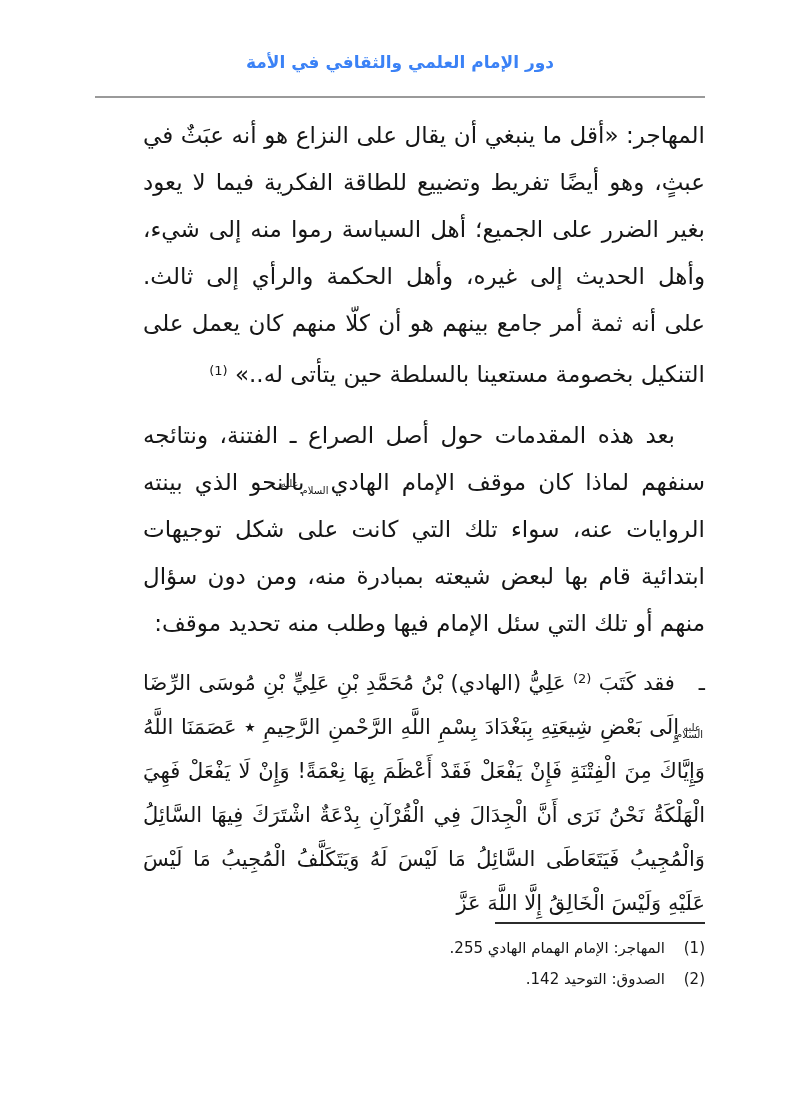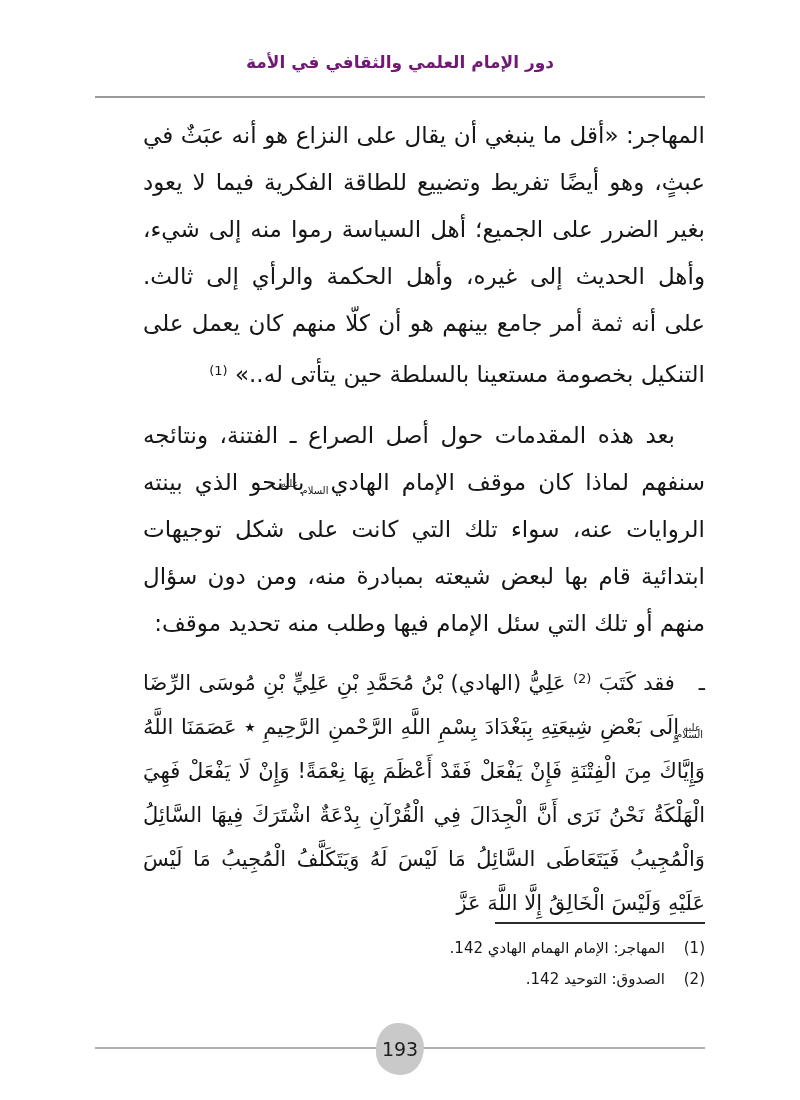--- a/index.html
+++ b/index.html
@@ -22,21 +22,21 @@
     position: absolute;
     top: 52px;
     left: 95px;
     right: 95px;
     text-align: center;
   }
   .page-header .title {
     font-size: 17px;
     font-weight: bold;
     letter-spacing: 0;
-    color: #701a75;
+    color: #3b82f6;
   }
   .header-rule {
     position: absolute;
     top: 96px;
     left: 95px;
     right: 95px;
     height: 0;
     border-top: 2px solid #9a9a9a;
   }
 
@@ -156,29 +156,23 @@
 
     <p class="para hadith"><span class="list-dash">ـ</span><span>فقد كَتَبَ</span> <sup class="fn-ref">(2)</sup> <span>عَلِيُّ (الهادي) بْنُ مُحَمَّدِ بْنِ عَلِيٍّ بْنِ مُوسَى الرِّضَا</span><span class="honorific">عليه السلام</span><span>إِلَى بَعْضِ شِيعَتِهِ بِبَغْدَادَ بِسْمِ اللَّهِ الرَّحْمنِ الرَّحِيمِ ٭ عَصَمَنَا اللَّهُ وَإِيَّاكَ مِنَ الْفِتْنَةِ فَإِنْ يَفْعَلْ فَقَدْ أَعْظَمَ بِهَا نِعْمَةً! وَإِنْ لَا يَفْعَلْ فَهِيَ الْهَلْكَةُ نَحْنُ نَرَى أَنَّ الْجِدَالَ فِي الْقُرْآنِ بِدْعَةٌ اشْتَرَكَ فِيهَا السَّائِلُ وَالْمُجِيبُ فَيَتَعَاطَى السَّائِلُ مَا لَيْسَ لَهُ وَيَتَكَلَّفُ الْمُجِيبُ مَا لَيْسَ عَلَيْهِ وَلَيْسَ الْخَالِقُ إِلَّا اللَّهَ عَزَّ</span></p>
 
   </div>
 
   <div class="footnotes">
     <div class="footnote-rule"></div>
 
     <div class="fn-row">
       <span class="fn-num">(1)</span>
-      <span class="fn-text">المهاجر: الإمام الهمام الهادي 142.</span>
+      <span class="fn-text">المهاجر: الإمام الهمام الهادي 255.</span>
     </div>
 
     <div class="fn-row">
       <span class="fn-num">(2)</span>
       <span class="fn-text">الصدوق: التوحيد 142.</span>
     </div>
   </div>
 
-  <div class="page-footer">
-    <div class="footer-line"></div>
-    <div class="page-num-badge">
-      <span>193</span>
-    </div>
-  </div>
 
 </div>
 
 </body></html>

